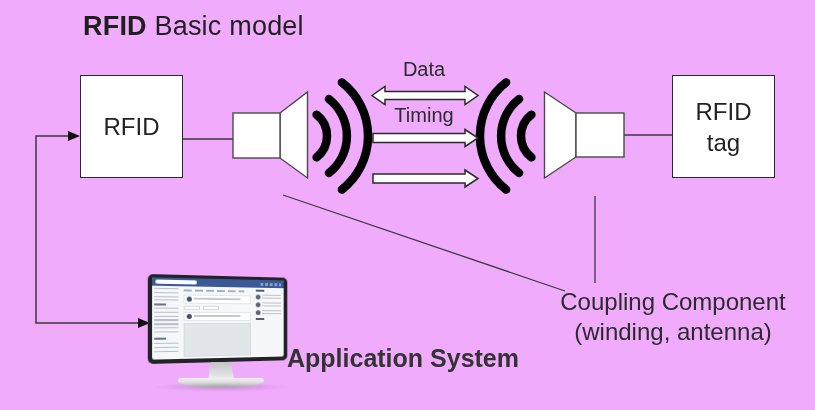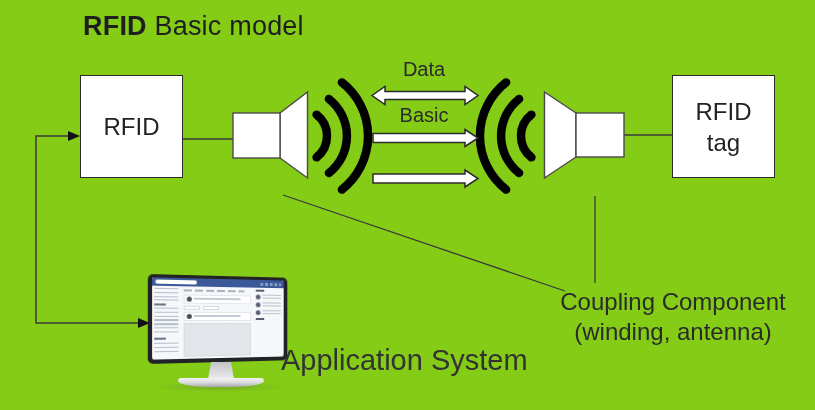--- a/index.html
+++ b/index.html
@@ -1,17 +1,17 @@
 <!DOCTYPE html>
 <html><head>
 <meta charset="utf-8">
 <style>
   html,body { margin:0; padding:0; background:#fff; }
   .canvas {
-    position:relative; width:815px; height:410px; background:#84cc16;
+    position:relative; width:815px; height:410px; background:#f0abfc;
     font-family:"Liberation Sans", sans-serif; overflow:hidden;
   }
   .layer { position:absolute; left:0; top:0; }
 
   
   .ln   { stroke:#3a3a3a; stroke-width:1.5; fill:none; }
   .thin { stroke-width:1.3; }
   .ah   { fill:#111111; stroke:none; }
   .horn { fill:#ffffff; stroke:#4a4a4a; stroke-width:1.4; }
   .waves path { fill:none; stroke:#000000; stroke-width:8.5; stroke-linecap:round; }
@@ -22,21 +22,21 @@
   .title .b { font-weight:700; }
   .box {
     position:absolute; border:1.6px solid #2b2b2b; background:#fff; box-sizing:border-box;
     display:flex; flex-direction:column; align-items:center; justify-content:center;
     font-size:24px; color:#222; line-height:31px; z-index:2;
   }
   .chan-label { position:absolute; left:368px; width:112px; text-align:center;
     font-size:20px; color:#2b2b2b; z-index:2; }
   .coupling { position:absolute; left:523px; top:287px; width:300px; text-align:center;
     font-size:24px; line-height:30px; color:#2b2b2b; }
-  .appsys { position:absolute; left:281px; top:344px; font-size:29px; color:#333; }
+  .appsys { position:absolute; left:287px; top:344px; font-size:25px; color:#333;font-weight:bold; }
 
   
   .monitor { position:absolute; left:150px; top:276px; width:145px; height:130px; z-index:1; }
   .display {
     position:absolute; left:0; top:0; width:141px; height:86px; background:#212326;
     border-radius:5px; padding:3px 4px 4px 4px; box-sizing:border-box;
     transform:perspective(260px) rotateY(9deg);
   }
   .screen { width:100%; height:100%; background:#f6f7f9; border-radius:2px; overflow:hidden;
     display:flex; flex-direction:column; }
@@ -123,21 +123,21 @@
 
   <div class="box" style="left:80px; top:75px; width:103px; height:103px;">
     <div>RFID</div>
   </div>
   <div class="box" style="left:672px; top:75px; width:103px; height:103px;">
     <div>RFID</div>
     <div>tag</div>
   </div>
 
   <div class="chan-label" style="top:58px;">Data</div>
-  <div class="chan-label" style="top:104px;">Basic</div>
+  <div class="chan-label" style="top:104px;">Timing</div>
 
   <div class="coupling">
     <div>Coupling Component</div>
     <div>(winding, antenna)</div>
   </div>
 
   <div class="appsys">Application System</div>
 
   <div class="monitor">
     <div class="display">

